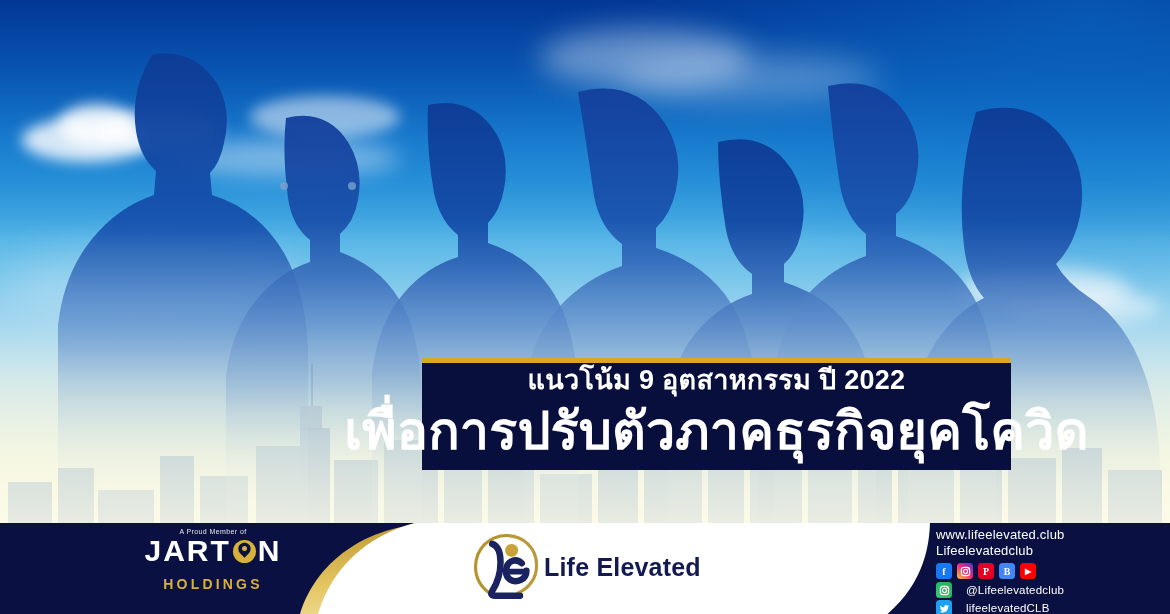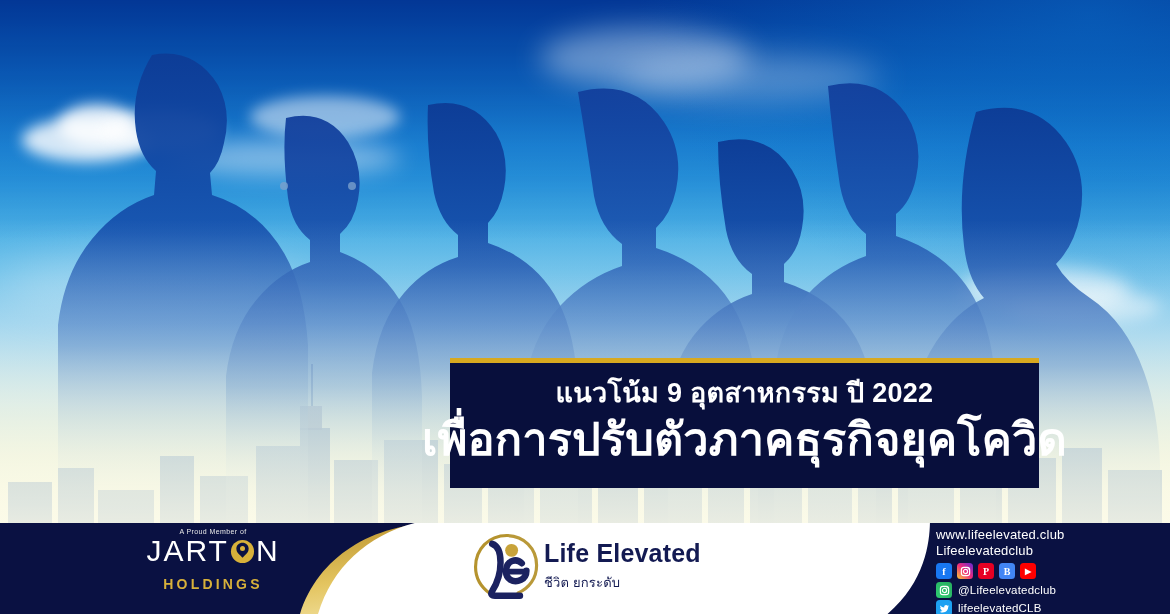--- a/index.html
+++ b/index.html
@@ -69,39 +69,39 @@
 
   
   .silhouettes { position:absolute; left:0; top:0; width:100%; height:100%; }
 
   
   .skyline { position:absolute; left:0; bottom:0; width:100%; height:160px; }
 
   
   .title-box {
     position:absolute;
-    left:450px; top:358px;
-    width:589px; height:130px;
+    left:422px; top:358px;
+    width:589px; height:112px;
     background:#080f3c;
     border-top:5px solid #d8a920;
     display:flex; flex-direction:column;
     align-items:center; justify-content:center;
     text-align:center;
     padding:4px 10px 10px;
   }
   .title-line1 {
     color:#ffffff;
     font-size:27px; font-weight:700;
     letter-spacing:.3px;
     line-height:1.15;
     white-space:nowrap;
   }
   .title-line2 {
     color:#ffffff;
-    font-size:45px; font-weight:700;
+    font-size:52px; font-weight:700;
     letter-spacing:.2px;
     line-height:1.2;
     margin-top:4px;
     white-space:nowrap;
   }
 
   
   .bottom-bar {
     position:absolute; left:0; top:523px;
     width:1170px; height:91px;
@@ -112,21 +112,21 @@
   
   .jarton {
     position:absolute; left:128px; top:528px;
     width:170px; text-align:center; z-index:5;
   }
   .jarton-top {
     color:#e8e8e8; font-size:7px; letter-spacing:.4px;
     margin-bottom:1px; font-weight:400;
   }
   .jarton-name {
-    color:#ffffff; font-size:30px; font-weight:400;
+    color:#ffffff; font-size:30px; font-weight:700;
     letter-spacing:2px; line-height:1; display:flex;
     align-items:center; justify-content:center;
   }
   .jarton-name .oglyph {
     display:inline-block; width:25px; height:25px; position:relative;
     margin:0 1px;
   }
   .jarton-sub {
     color:#d8b13a; font-size:14px; font-weight:700;
     letter-spacing:3.2px; margin-top:10px;
@@ -151,21 +151,21 @@
     color:#ffffff;
   }
   .contact .line { font-size:13px; line-height:16px; letter-spacing:.2px; white-space:nowrap; }
   .social-row { display:flex; gap:5px; margin-top:4px; margin-bottom:3px; }
   .sicon {
     width:16px; height:16px; border-radius:3.5px;
     display:flex; align-items:center; justify-content:center;
     font-size:10px; font-weight:700; color:#fff; flex:none;
     font-family:"Liberation Serif", serif;
   }
-  .handle-row { display:flex; align-items:center; gap:6px; margin-top:2px; }
+  .handle-row { display:flex; align-items:center; gap:14px; margin-top:2px; }
   .handle-row .line { font-size:11.5px; }
 </style>
 </head>
 <body>
 
 <div id="banner">
 
   <div class="hero">
     <div class="sky-top"></div>
     <div class="sky-right"></div>
@@ -314,21 +314,20 @@
     <svg class="le-mark" viewBox="0 0 80 80">
       <path d="M40,6 C20,6 6,21 6,40 C6,52 12,62 22,69" fill="none" stroke="#b5932e" stroke-width="3.4" stroke-linecap="round"></path>
       <path d="M40,6 C58,6 72,20 72,38 C72,52 64,63 52,68" fill="none" stroke="#b5932e" stroke-width="3.4" stroke-linecap="round" opacity="0.95"></path>
       <circle cx="45" cy="22" r="7" fill="#c8a33a"></circle>
       <path d="M24,15 C30,17 33,25 33,35 C33,47 29,58 24,66 C22,69 23,71 27,71 L54,71" fill="none" stroke="#1b2260" stroke-width="7" stroke-linecap="round" stroke-linejoin="round"></path>
       <path d="M56,36 C50,30 40,33 39,43 C38,53 47,58 55,54 C59,52 61,48 61,44" fill="none" stroke="#1b2260" stroke-width="7" stroke-linecap="round"></path>
       <path d="M39,45 L58,45" stroke="#1b2260" stroke-width="6" stroke-linecap="round"></path>
     </svg>
     <div class="le-text">
       <div class="le-name">Life Elevated</div>
-      <div class="le-tag">ชีวิต ยกระดับ</div>
     </div>
   </div>
 
   <div class="contact">
     <div class="line">www.lifeelevated.club</div>
     <div class="line">Lifeelevatedclub</div>
 
     <div class="social-row">
       <span class="sicon" style="background:#1877f2;">f</span>
       <span class="sicon" style="background:linear-gradient(45deg,#f9ce34,#ee2a7b,#6228d7);">

